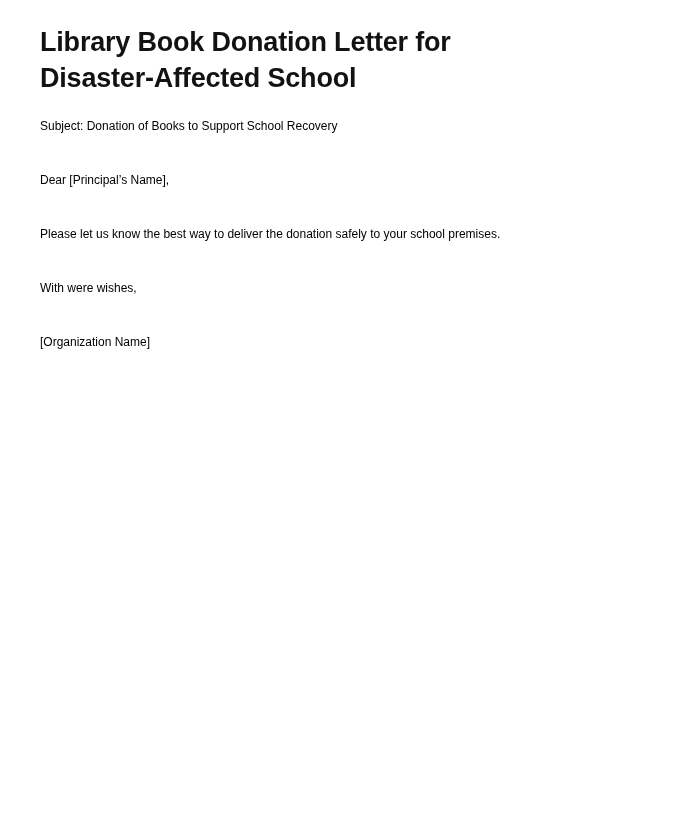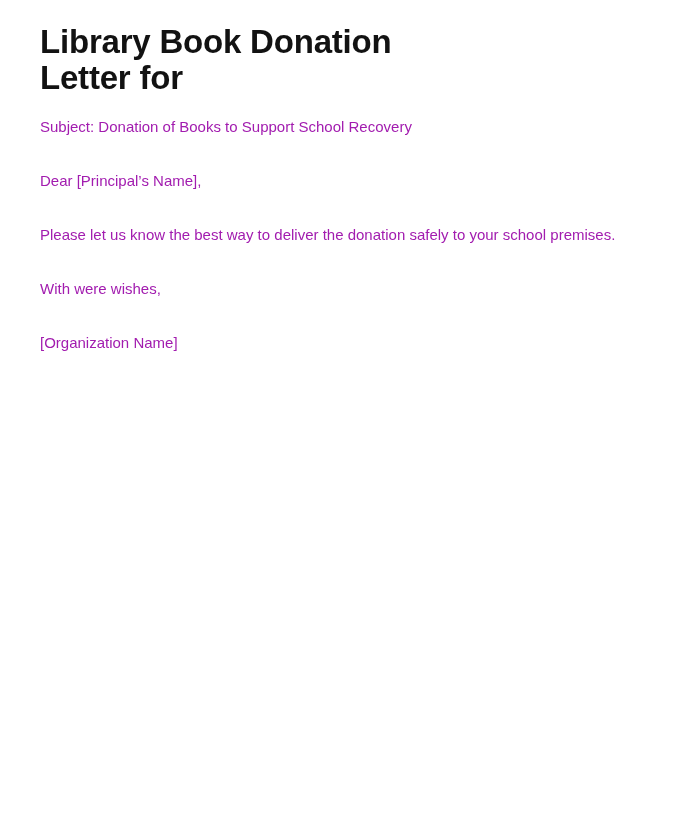--- a/index.html
+++ b/index.html
@@ -20,59 +20,60 @@
     box-sizing: border-box;
     width: 700px;
     height: 826px;
     background: #ffffff;
     padding: 24px 40px 0 40px;
   }
 
   .letter-title {
     margin: 0;
     padding: 0;
-    font-size: 33px;
+    font-size: 27px;
     font-weight: 700;
     line-height: 36px;
     letter-spacing: -0.2px;
     color: #121212;
     max-width: 420px;
     font-stretch: condensed;
   }
 
   .letter-body {
     margin: 0;
     padding: 0;
     list-style: none;
   }
 
   .para {
     margin: 0 0 19px 0;
-    font-size: 15px;
+    font-size: 12px;
     line-height: 35px;
-    color: #a21caf;
+    color: #000000;
     max-width: 600px;
     font-weight: 400;
   }
 
   .para.first-para {
     margin-top: 13px;
   }
 
   .para.sign-line {
     max-width: 600px;
   }
 </style>
 </head>
 <body>
 
 <div class="page">
 
   <h1 class="letter-title">
     <span style="display: block;">Library Book Donation Letter for</span>
+    <span style="display: block;">Disaster-Affected School</span>
   </h1>
 
   <div class="letter-body">
 
     <p class="para first-para">Subject: Donation of Books to Support School Recovery</p>
 
     <p class="para">Dear [Principal’s Name],</p>
 
 
 

